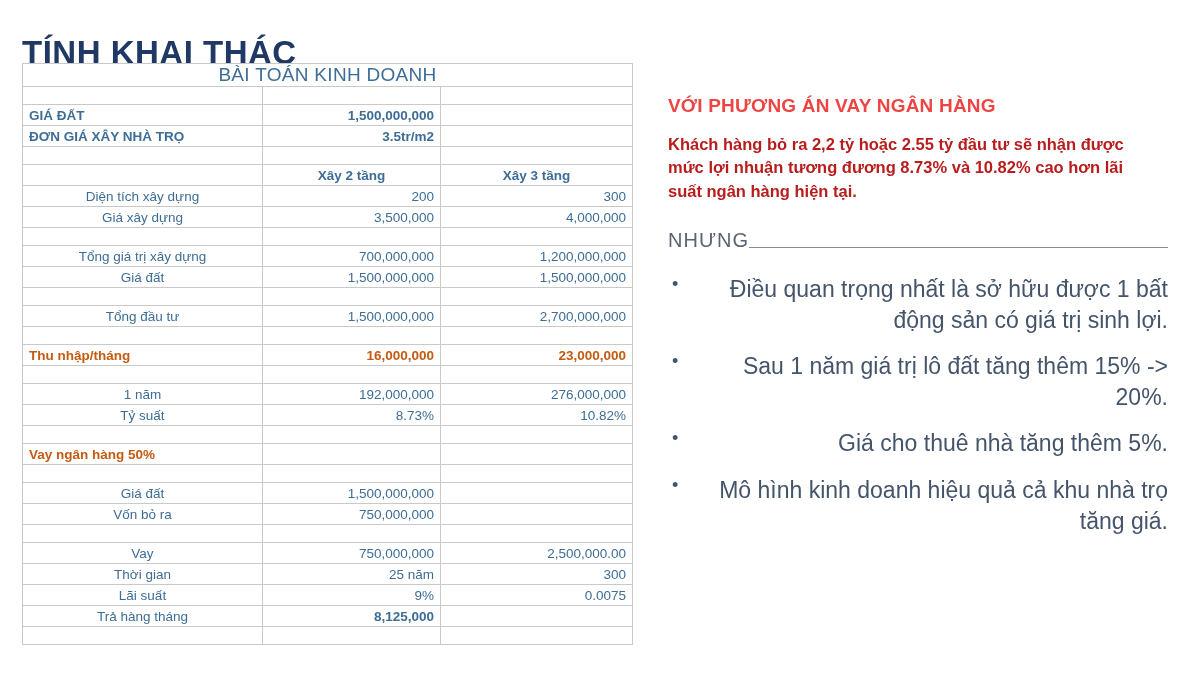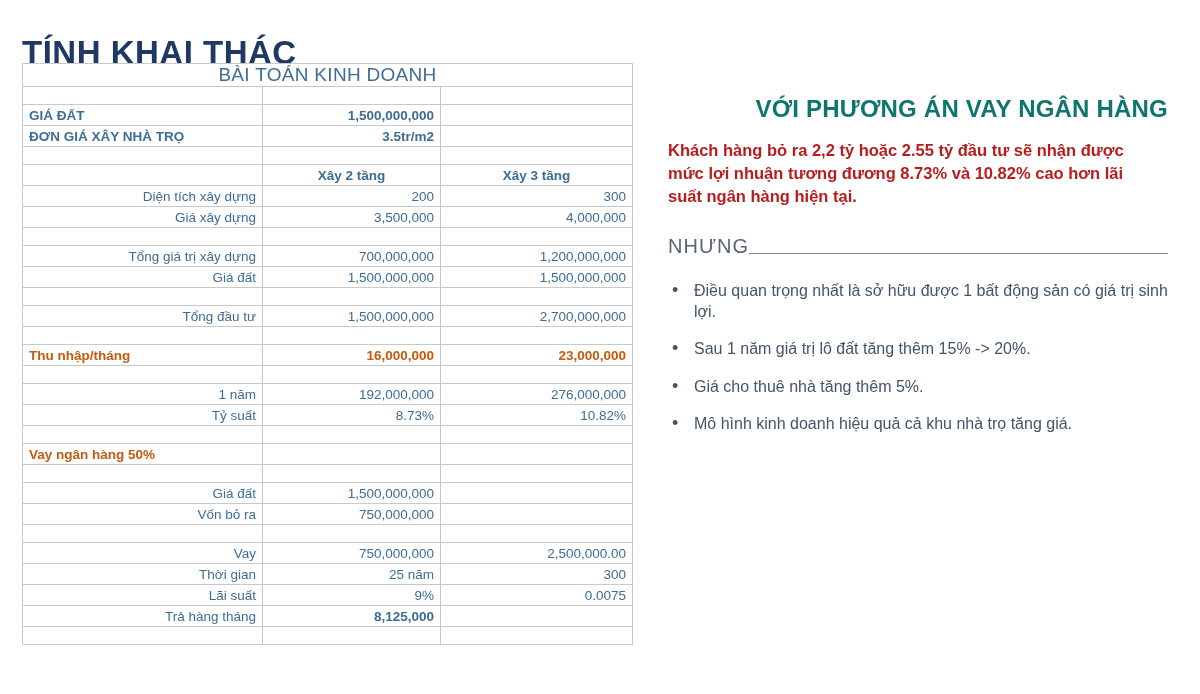--- a/index.html
+++ b/index.html
@@ -62,46 +62,45 @@
     font-size: 19px;
     color: #2b2b2b;
     font-weight: normal;
     height: 30px;
     letter-spacing: 0.3px;
   }
   
   tr.spacer td { height: 18px; }
 
   td.label        { text-align: left; padding-left: 22px; }
-  td.label-indent { text-align: right; padding-left: 44px; }
+  td.label-indent { text-align: center; padding-left: 44px; }
   td.label-flush  { text-align: left; padding-left: 6px; }
   td.num          { text-align: right; color: #3f3f3f; padding-right: 5px; }
   td.num-blue     { text-align: right; color: #3d6d96; font-weight: bold; padding-right: 5px; }
   td.center       { text-align: center; color: #2b2b2b; font-weight: bold; }
 
   .up      { text-transform: none; font-weight: bold; }
   .orange  { color: #c55a11 !important; font-weight: bold; }
   .bold    { font-weight: bold; }
 
   
   .right-panel {
     position: absolute;
     left: 668px;
     top: 95px;
     width: 500px;
   }
   .rp-heading {
-    font-size: 24px;
+    font-size: 19px;
     font-weight: bold;
-    color: #0f766e;
+    color: #ef4444;
     letter-spacing: 0.2px;
     line-height: 1.15;
     margin: 0 0 16px 0;
     white-space: nowrap;
-    text-align: right;
   }
   .rp-intro {
     font-size: 16.5px;
     font-weight: bold;
     color: #b91c1c;
     line-height: 1.42;
     margin: 0 0 26px 0;
     max-width: 492px;
   }
   .nhung-row {
@@ -123,25 +122,26 @@
     margin-top: 14px;
   }
   ul.bullets {
     list-style: none;
     margin: 0;
     padding: 0;
   }
   ul.bullets li {
     position: relative;
     padding-left: 26px;
-    font-size: 16px;
+    font-size: 23px;
     color: #44546a;
     line-height: 1.33;
     margin-bottom: 16px;
     max-width: 478px;
+    text-align: right;
   }
   ul.bullets li::before {
     content: "\2022";
     position: absolute;
     left: 4px;
     top: -1px;
     font-size: 18px;
     color: #44546a;
   }
 </style>

